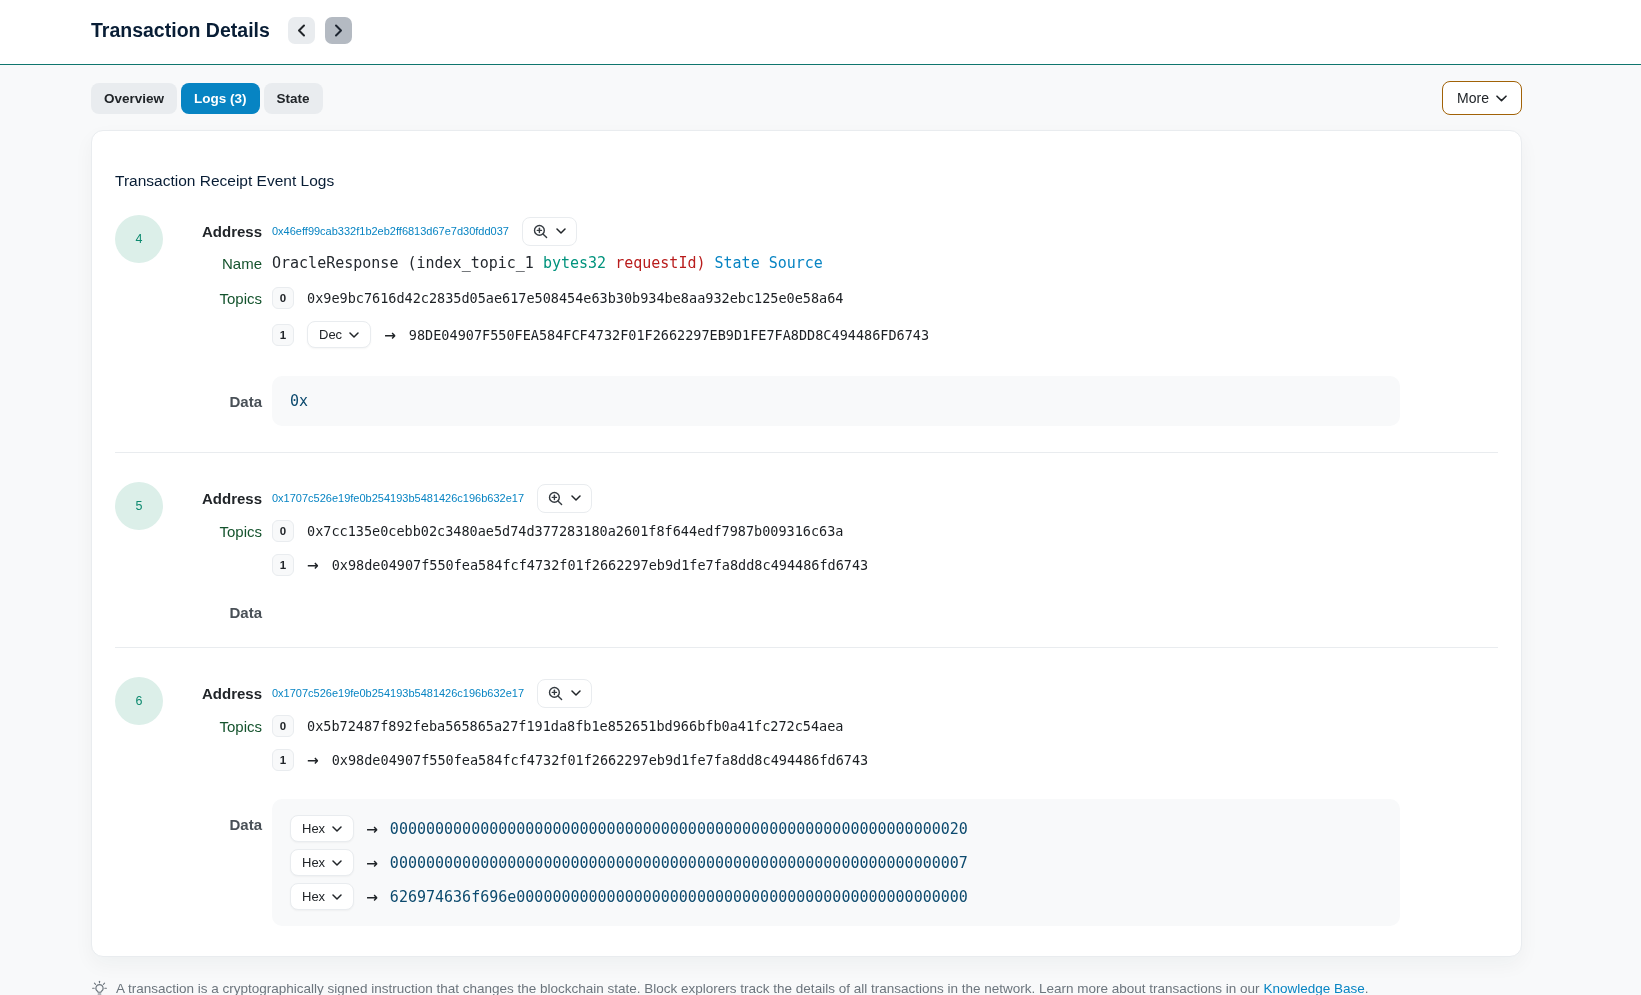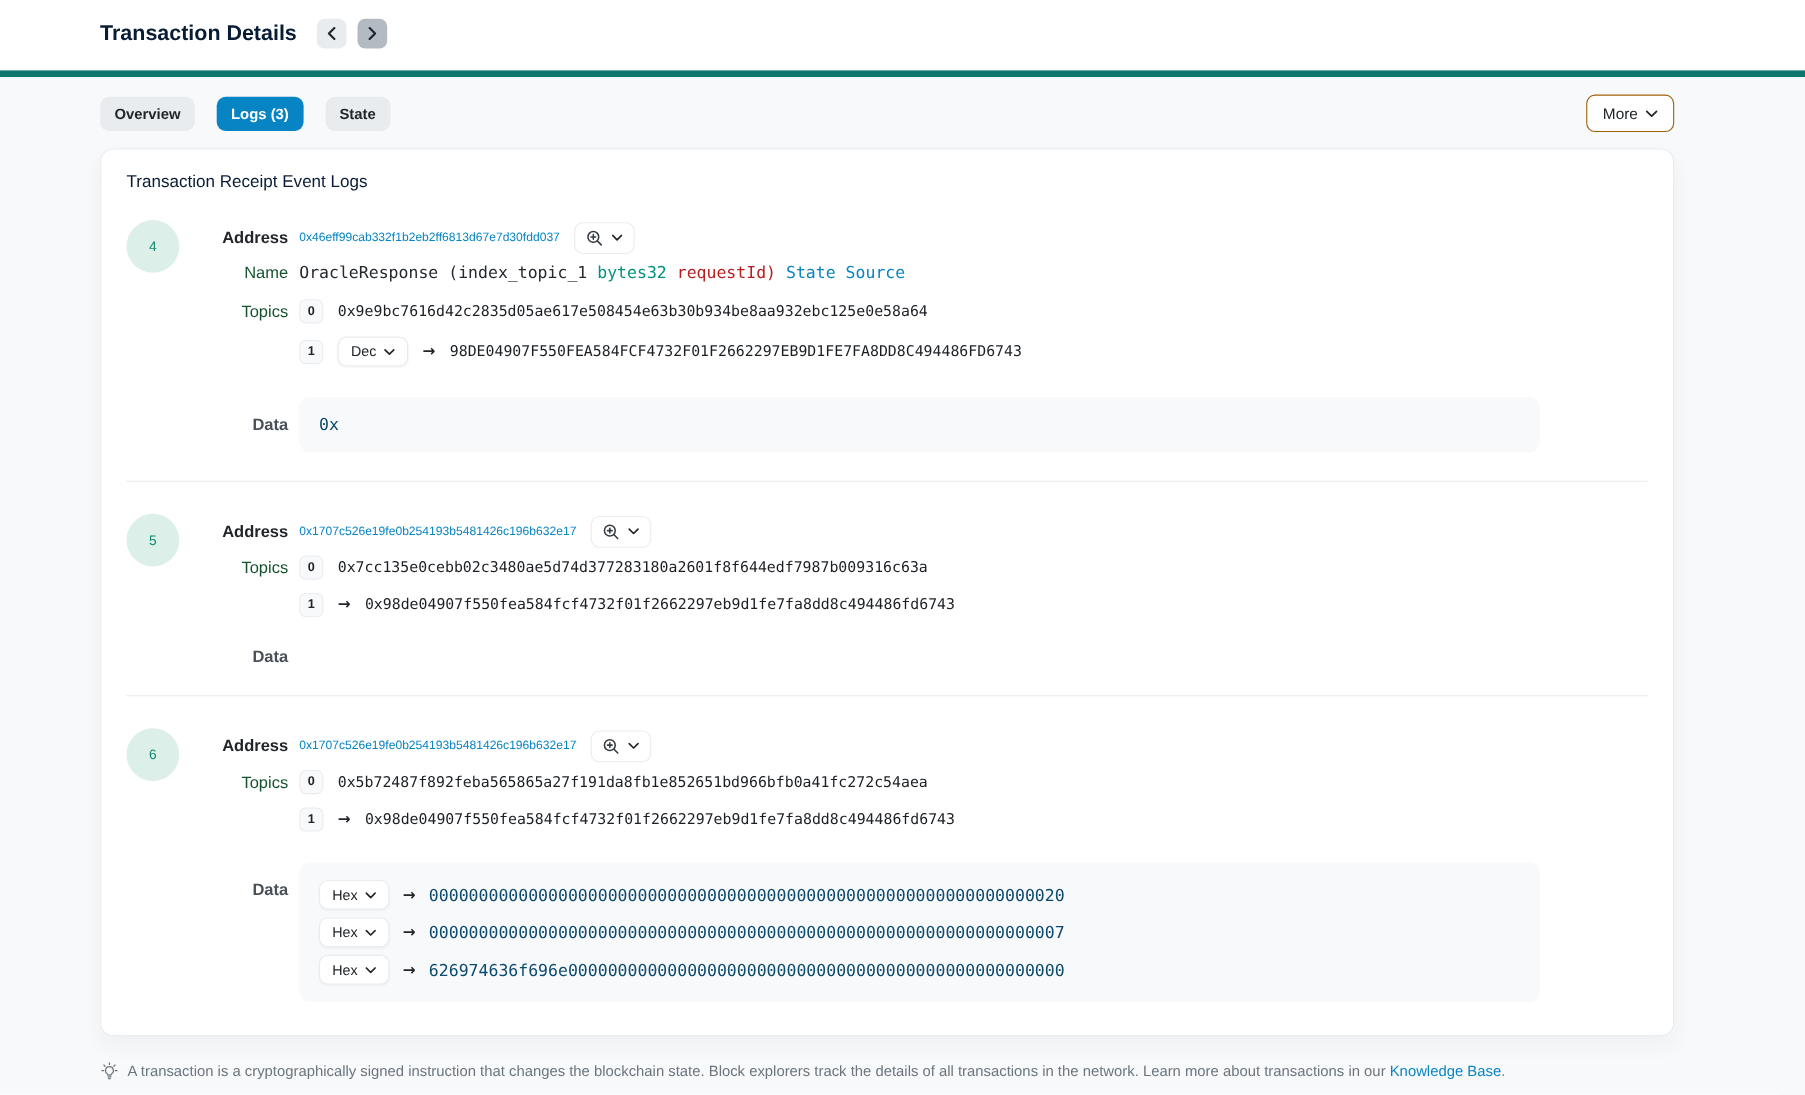--- a/index.html
+++ b/index.html
@@ -3,36 +3,36 @@
 <meta charset="utf-8">
 <style>
   * { box-sizing: border-box; }
   html,body { margin:0; padding:0; }
   body {
     width:1641px; height:995px; overflow:hidden;
     background:#f8f9fa;
     font-family:"Liberation Sans", sans-serif;
     color:#212529;
   }
-  .top-strip { background:#ffffff; border-bottom:6px solid #0f766e; padding:17px 119px 20px 91px; }
+  .top-strip { background:#ffffff; border-bottom:1px solid #0f766e; padding:17px 119px 20px 91px; }
   .header-row { display:flex; align-items:center; gap:10px; }
   .page-title { font-size:19.5px; font-weight:700; margin:0 8px 0 0; color:#081d35; }
   .nav-btn { width:27px; height:27px; border-radius:7px; border:none; display:flex; align-items:center; justify-content:center; cursor:pointer; padding:0; }
   .nav-btn.prev { background:#e9ecef; }
   .nav-btn.next { background:#b4bac2; }
 
   .main { padding:16px 119px 0 91px; }
   .tabs-row { display:flex; justify-content:space-between; align-items:center; }
-  .tabs { display:flex; gap:20px; }
+  .tabs { display:flex; gap:4px; }
   .tab { border:none; border-radius:8px; padding:8px 13px; font-size:13.5px; font-weight:600; background:#e9ecef; color:#212529; cursor:pointer; font-family:inherit; }
   .tab.active { background:#0784c3; color:#ffffff; }
   .more-btn { background:#ffffff; border:1px solid #a16207; border-radius:8px; padding:8px 14px; font-size:14px; color:#212529; display:flex; align-items:center; gap:7px; cursor:pointer; font-family:inherit; }
 
   .card { margin-top:15px; background:#ffffff; border:1px solid #e9ecef; border-radius:12px; padding:21px 23px 30px; box-shadow:0 8px 20px rgba(33,37,41,.045); }
-  .card-title { font-size:15.5px; font-weight:500; color:#081d35; margin-bottom:25px; }
+  .card-title { font-size:15.5px; font-weight:500; color:#081d35; margin-bottom:25px;margin-top:20px; }
 
   .log { display:flex; }
   .badge-col { flex:0 0 48px; }
   .log-badge { width:48px; height:48px; border-radius:50%; background:#dcefe9; color:#0d8a6f; display:flex; align-items:center; justify-content:center; font-size:12.5px; }
   .log-rows { flex:1; min-width:0; }
   .row { display:grid; grid-template-columns:99px 1fr; column-gap:10px; align-items:center; }
   .lbl { text-align:right; font-size:15px; color:#14532d; }
   .lbl.strong { color:#212529; font-weight:700; }
   .lbl.data-lbl { color:#495057; font-weight:600; }
   .lbl.pad-top { padding-top:17px; align-self:start; }

